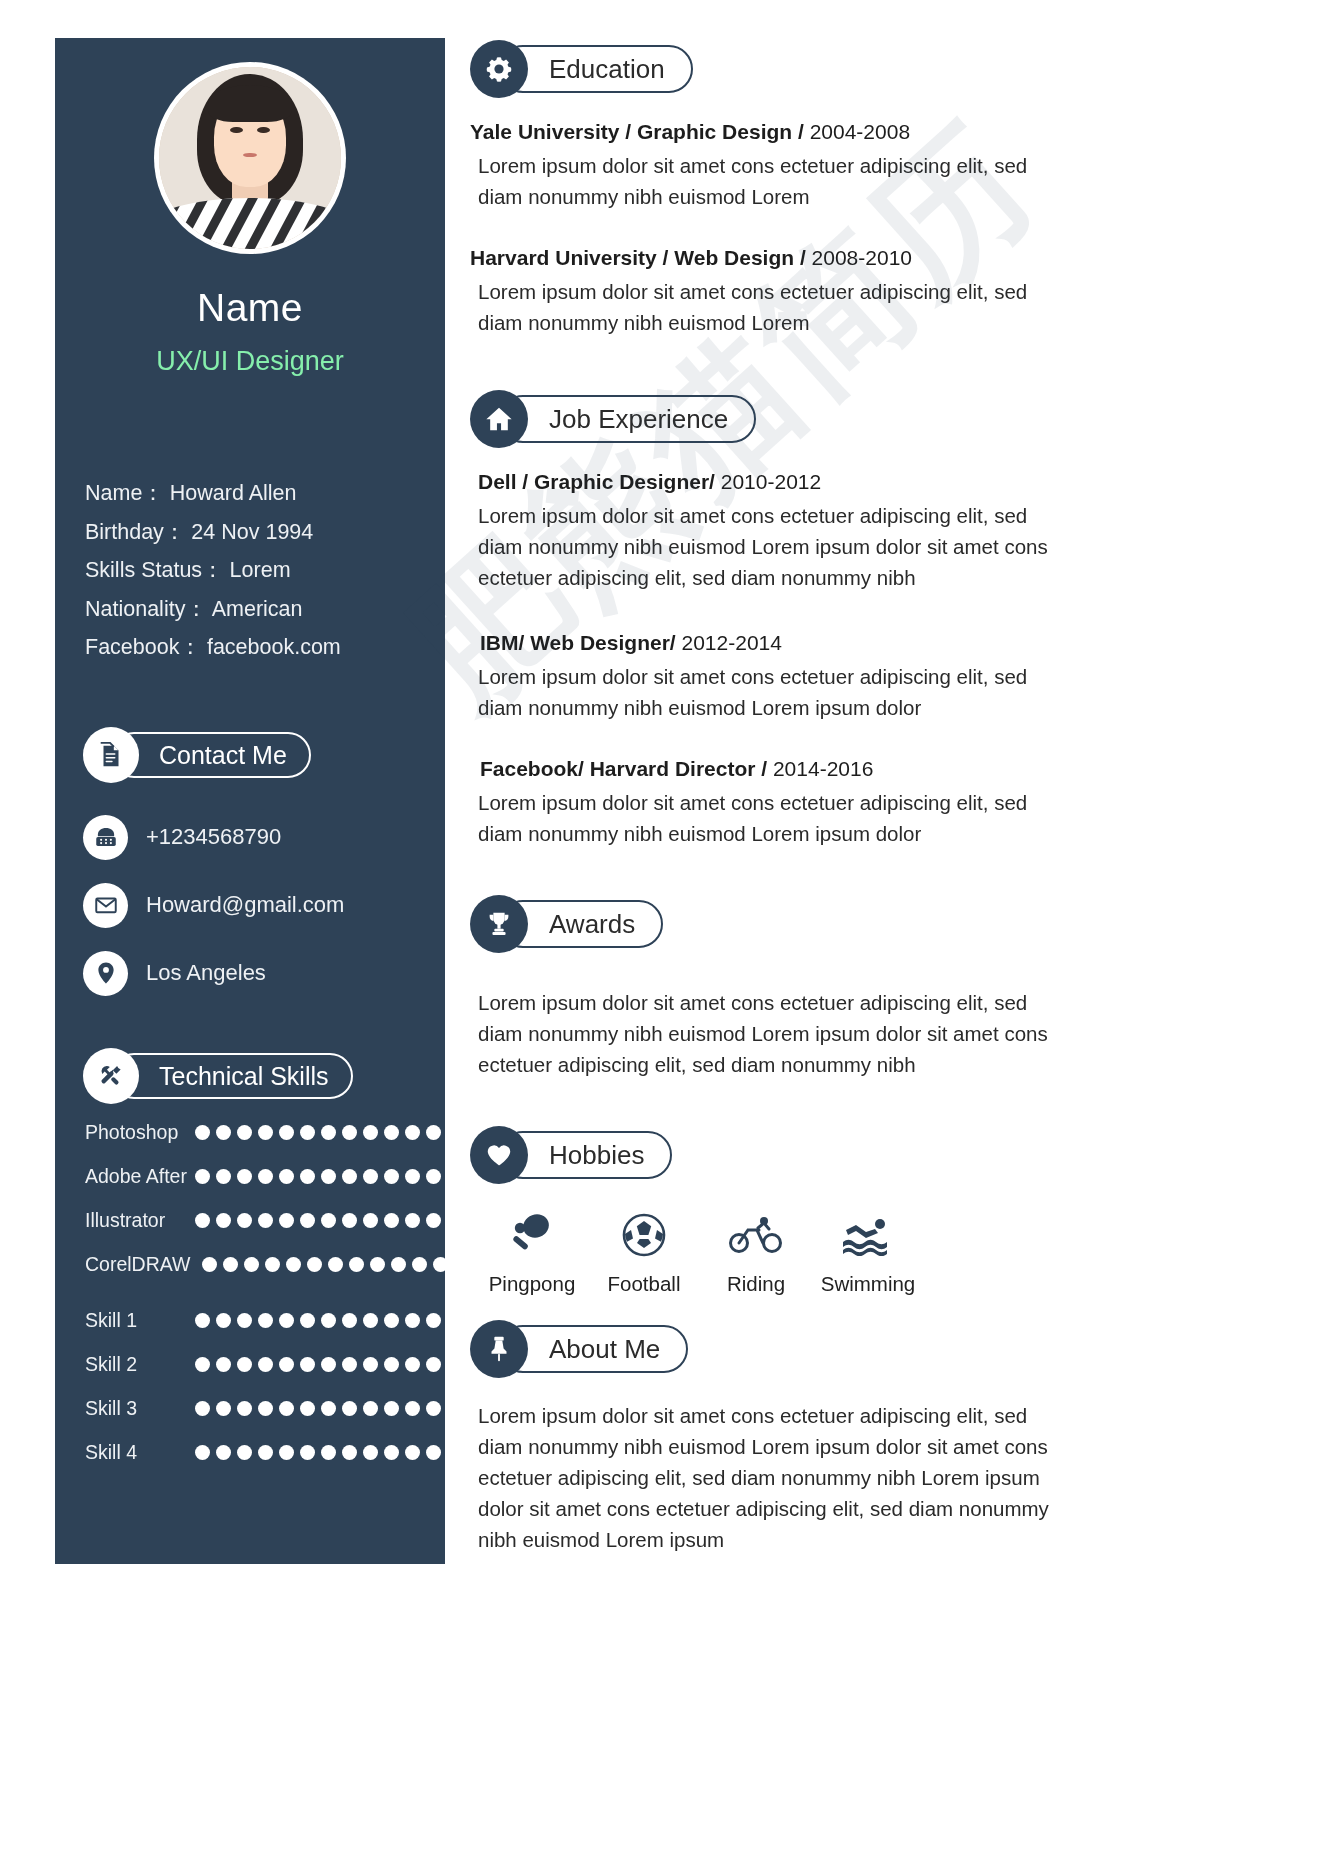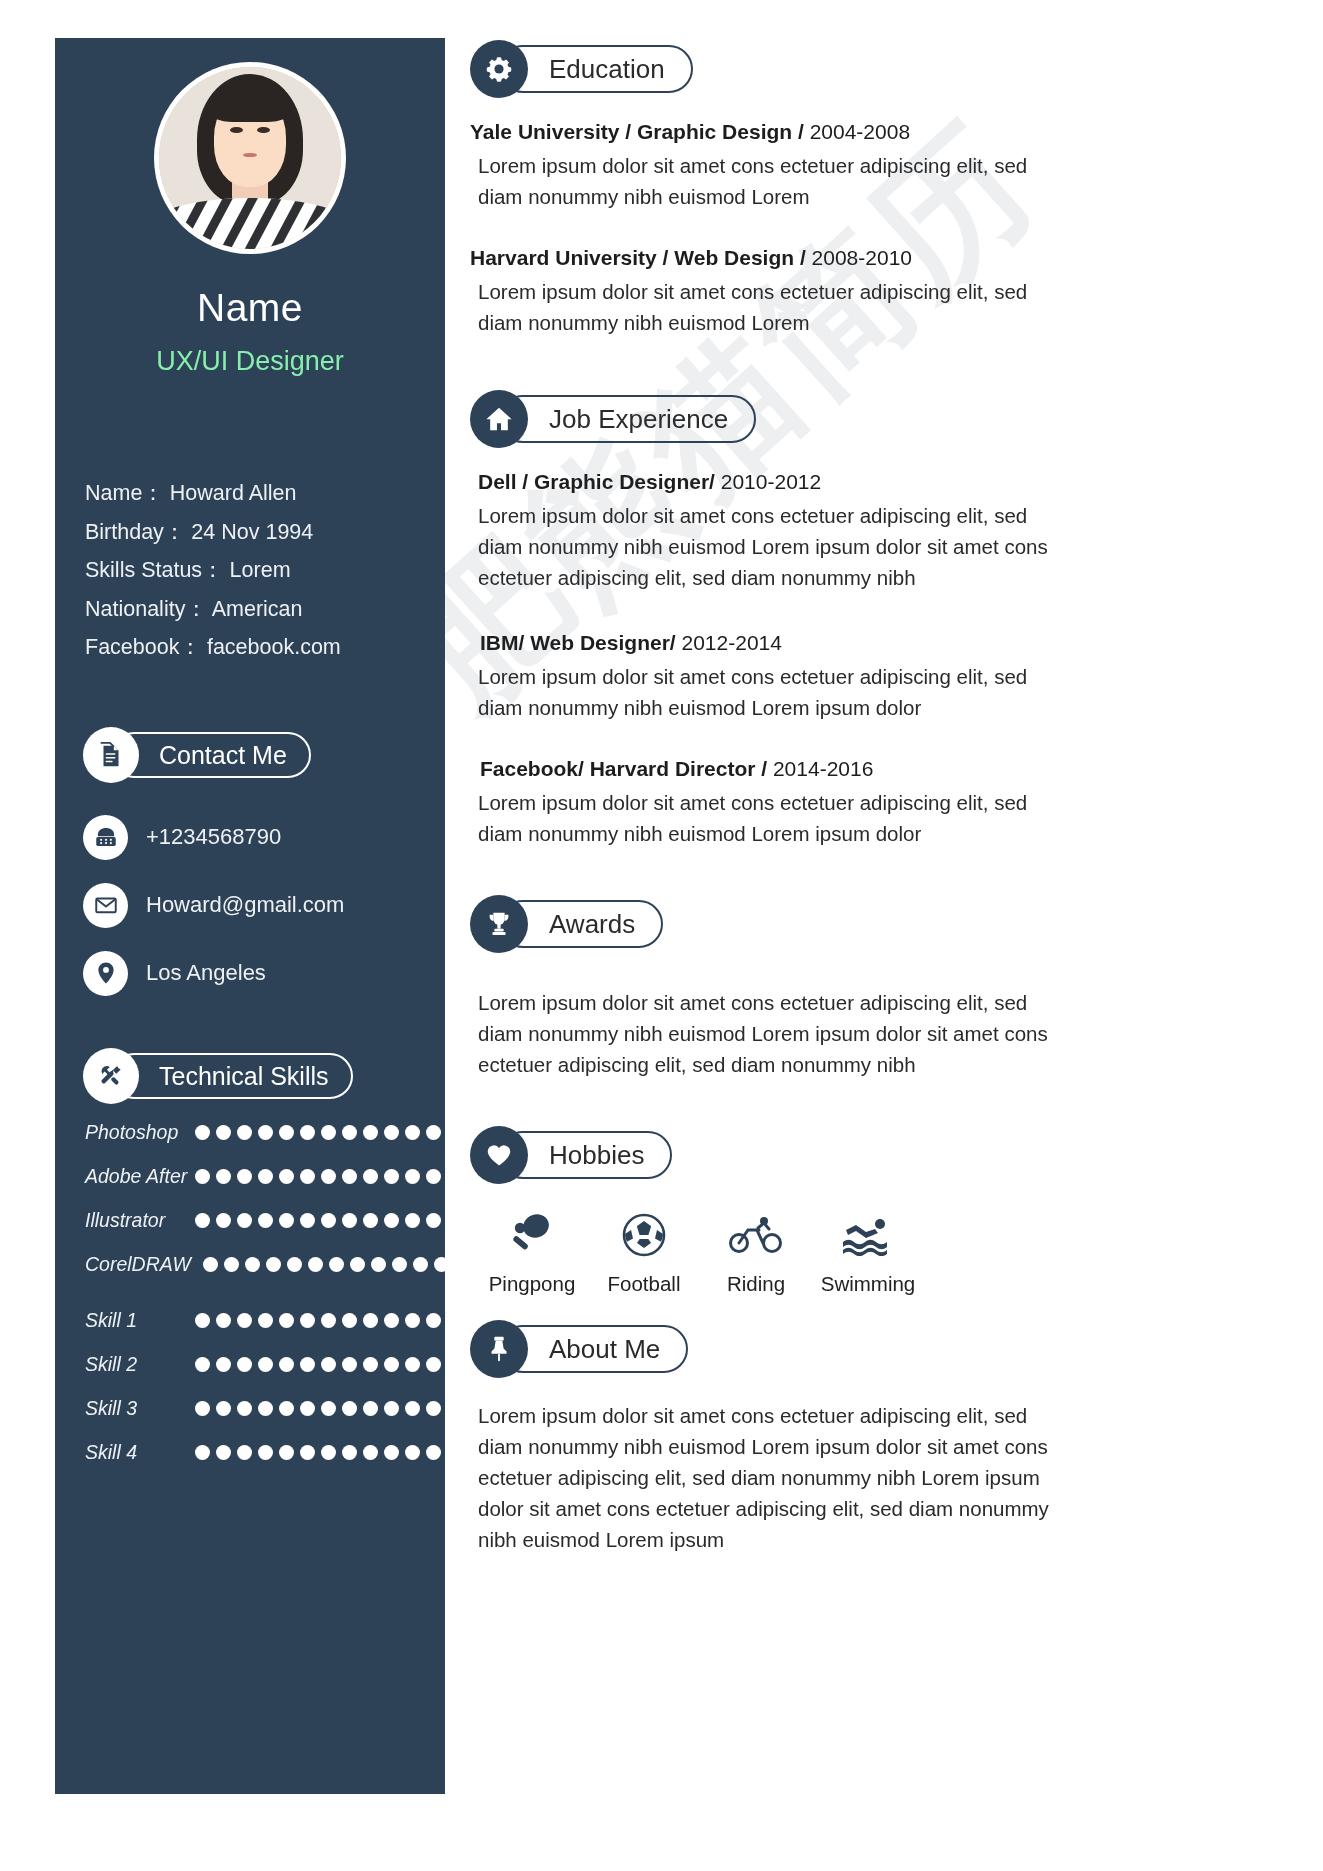--- a/index.html
+++ b/index.html
@@ -8,21 +8,21 @@
     background: #ffffff;
     font-family: "Liberation Sans", sans-serif;
     overflow: hidden;
   }
   .page { position: relative; width: 1323px; height: 1871px; background: #ffffff; }
 
   
   .sidebar {
     position: absolute;
     left: 55px; top: 38px;
-    width: 390px; height: 1756px;
+    width: 390px; height: 1526px;
     background: #2e4257;
   }
   .avatar-wrap {
     position: absolute; left: 50%; top: 24px;
     transform: translateX(-50%);
     width: 192px; height: 192px;
     border-radius: 50%;
     background: #ffffff;
     padding: 5px;
   }
@@ -274,21 +274,21 @@
           <rect x="5" y="21.5" width="16" height="4.6" rx="2" transform="rotate(-45 5 21.5)"></rect>
           <path d="M11.7 5.3a5.6 5.6 0 00-5 8.5l2.6-2.6 3.2 3.2-2.6 2.6a5.6 5.6 0 008.5-5c0-.9-.2-1.8-.6-2.6l-3 3-3.1-3.1 3-3a5.7 5.7 0 00-3-1z"></path>
           <rect x="18.5" y="16.5" width="9" height="4.4" rx="2" transform="rotate(45 18.5 16.5)"></rect>
         </svg>
       </div>
       <div class="bar">
           <span>Technical Skills</span>
         </div>
     </div>
 
-    <div class="skills" style="top:1072px;font-style:italic;">
+    <div class="skills" style="top:1072px;">
         <div class="skill-row">
           <div class="sname">Photoshop</div>
           <div class="dots" style="margin-left: 0px;">
             <i></i>
             <i></i>
             <i></i>
             <i></i>
             <i></i>
             <i></i>
             <i></i>

